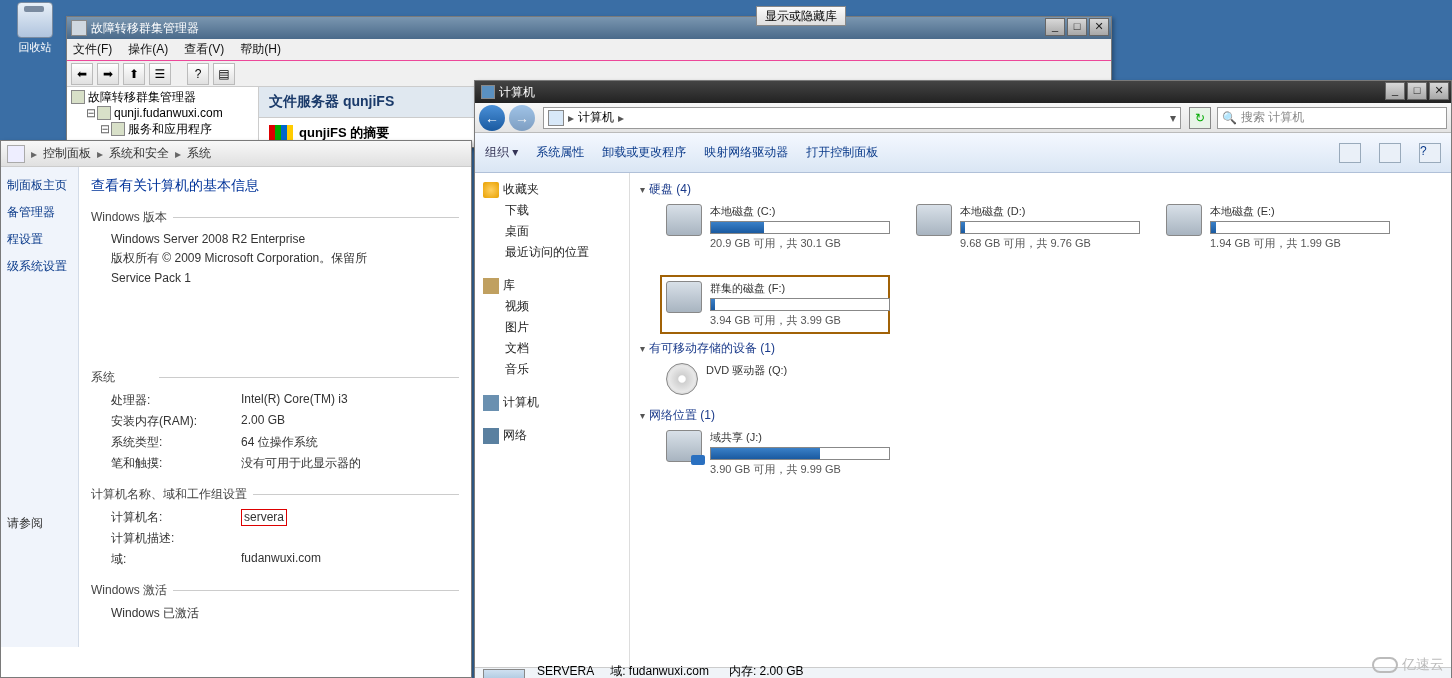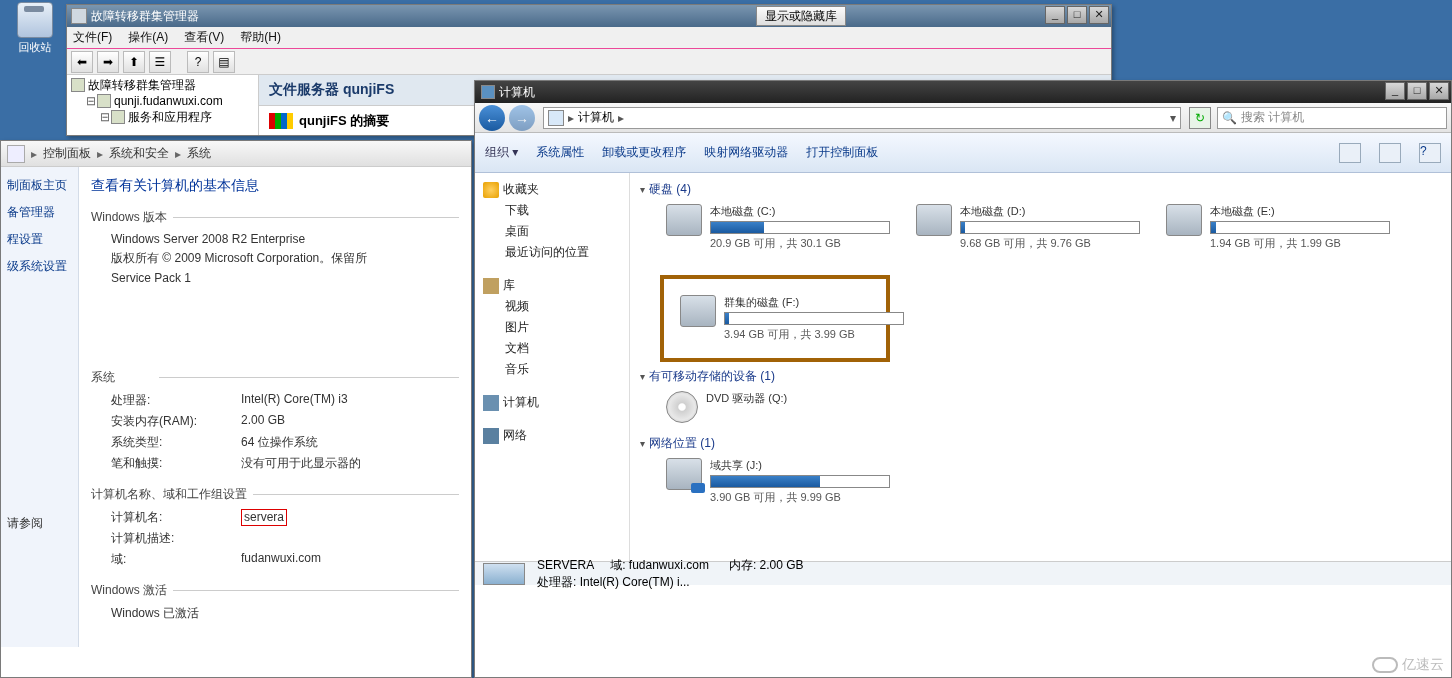--- a/index.html
+++ b/index.html
@@ -11,21 +11,21 @@
 .desktop-icon .bin:after { content:""; position:absolute; top:3px; left:6px; width:20px; height:6px; background:#7a8ba0; border-radius:2px; }
 
 
 .win { position:absolute; background:#ece9d8; border:1px solid #7a7a7a; box-shadow:2px 2px 4px rgba(0,0,0,.3); }
 .titlebar { height:22px; background:linear-gradient(#7a96b0,#4a6a8a); color:#fff; display:flex; align-items:center; font-size:12px; padding-left:4px; }
 .titlebar .ticon { width:16px; height:16px; margin-right:4px; background:#d0d8e0; border:1px solid #888; display:inline-block; }
 .winbtns { position:absolute; right:2px; top:1px; display:flex; }
 .winbtns span { width:20px; height:18px; background:linear-gradient(#d8d8d8,#a8a8a8); border:1px solid #666; margin-left:2px; text-align:center; line-height:14px; font-size:11px; color:#222; }
 
 
-.mmc { top:4px; left:66px; width:1046px; height:132px; }
+.mmc { top:16px; left:66px; width:1046px; height:132px; }
 .menubar { height:22px; background:#f0f0f0; border-bottom:1px solid #ec4899; display:flex; align-items:center; padding:0 6px; gap:16px; font-size:12px; color:#111; }
 .menubar span { }
 .toolbar { height:26px; background:#f0f0f0; border-bottom:1px solid #ccc; display:flex; align-items:center; gap:4px; padding:0 4px; }
 .tbtn { width:22px; height:22px; border:1px solid #bbb; background:linear-gradient(#fff,#e0e0e0); display:flex; align-items:center; justify-content:center; font-size:12px; }
 .mmc-body { display:flex; height:60px; background:#fff; }
 .tree { width:192px; border-right:1px solid #ccc; font-size:12px; padding:2px; }
 .tree .node { display:flex; align-items:center; height:16px; }
 .tree .exp { width:12px; text-align:center; color:#666; }
 .tree .ind0 { padding-left:2px; }
 .tree .ind1 { padding-left:16px; }
@@ -68,21 +68,21 @@
 .addr { flex:1; height:22px; border:1px solid #999; background:#fff; margin:0 4px; display:flex; align-items:center; padding:0 4px; gap:4px; }
 .addr .pc { width:16px; height:16px; background:#d8e8f8; border:1px solid #888; }
 .addr .dd { color:#555; }
 .searchbox { width:230px; height:22px; border:1px solid #999; background:#fff; display:flex; align-items:center; padding:0 4px; color:#888; }
 .searchbox .sicon { color:#2a70c0; margin-right:4px; }
 .refresh { width:22px; height:22px; border:1px solid #888; background:#e8f4e8; color:#0a0; text-align:center; line-height:20px; margin-right:2px; }
 .cmdbar { height:40px; background:linear-gradient(#f4f8ff,#dae6f4); border-bottom:1px solid #b0c0d8; display:flex; align-items:center; padding:0 10px; gap:18px; font-size:12px; color:#0a3a8a; }
 .cmdbar .dd2 { color:#335; }
 .cmdbar .sp { flex:1; }
 .cmdbar .vbtn { width:22px; height:20px; border:1px solid #9ab; background:#eaf0f8; }
-.exp-body { display:flex; height:388px; }
+.exp-body { display:flex; height:494px; }
 .navpane { width:155px; border-right:1px solid #ddd; padding:6px 4px; font-size:12px; color:#222; }
 .navpane .grp { margin-bottom:12px; }
 .navpane .gh { display:flex; align-items:center; gap:4px; padding:2px 4px; }
 .navpane .gh .gicon { width:16px; height:16px; }
 .navpane .gi { display:flex; align-items:center; gap:4px; padding:2px 4px 2px 22px; }
 .gicon.fav { background:radial-gradient(#ffd060,#e8a000); border-radius:2px; }
 .gicon.dl { background:#8ac080; }
 .gicon.desk { background:#5a90c0; }
 .gicon.rec { background:#c08060; }
 .gicon.lib { background:#c0a060; }
@@ -98,21 +98,21 @@
 .drives { display:flex; flex-wrap:wrap; gap:30px 20px; margin-left:26px; }
 .drive { display:flex; align-items:flex-start; gap:8px; width:230px; }
 .drive .dicon { width:36px; height:32px; background:linear-gradient(#d8e0e8,#a8b4c0); border:1px solid #888; border-radius:3px; position:relative; flex-shrink:0; }
 .drive .dicon.dvd { background:radial-gradient(circle,#fff 15%,#d0d0d0 20%,#e8e8e8 60%,#bbb); border-radius:50%; width:32px; height:32px; }
 .drive .dicon.net:after { content:""; position:absolute; bottom:-4px; right:-4px; width:14px; height:10px; background:#2a70c0; border-radius:2px; }
 .drive .dinfo { flex:1; font-size:11px; color:#333; }
 .drive .dname { margin-bottom:2px; }
 .drive .bar { width:180px; height:13px; border:1px solid #888; background:#fff; margin-bottom:2px; position:relative; }
 .drive .fill { height:100%; background:linear-gradient(#3a80c8,#1a5aa0); }
 .drive .dtxt { color:#555; }
-.drive.hl { border:4px solid #a16207; padding:16px; margin:-6px; }
+.drive.hl { border:2px solid #a16207; padding:4px; margin:-6px; }
 .status { height:24px; border-top:1px solid #ccc; background:#f0f4f8; display:flex; align-items:center; padding:0 8px; font-size:12px; gap:12px; }
 .status .sicon { width:42px; height:22px; background:linear-gradient(#cfe0f0,#8ab0d0); border:1px solid #888; }
 
 
 .watermark { position:absolute; right:8px; bottom:4px; font-size:14px; color:#bbb; display:flex; align-items:center; gap:4px; }
 .watermark .logo { width:26px; height:16px; border:2px solid #bbb; border-radius:10px; }
 </style>
 </head>
 <body>
 

